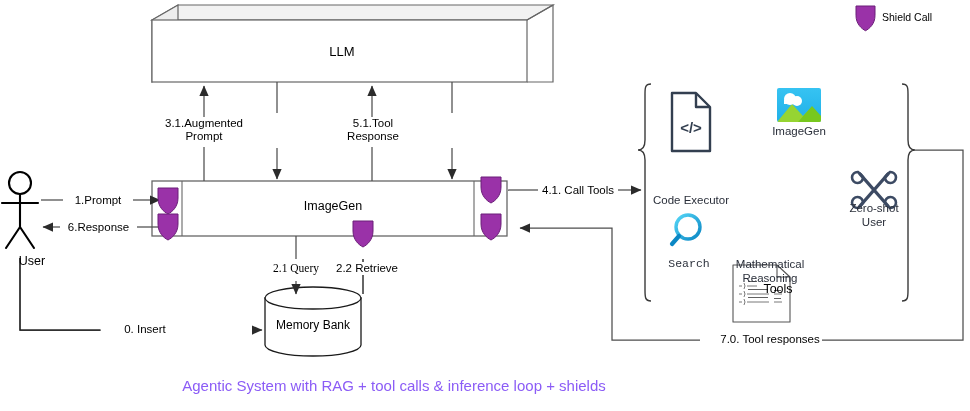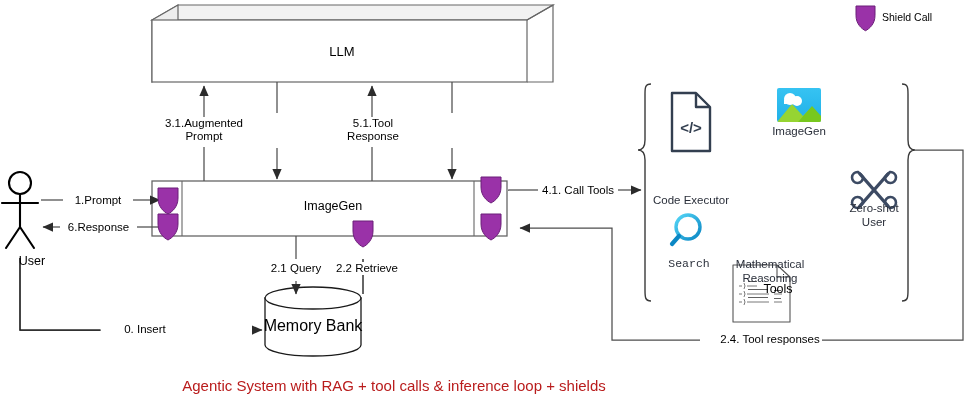--- a/index.html
+++ b/index.html
@@ -4,21 +4,21 @@
 <style>
   html,body{margin:0;padding:0;background:#ffffff;}
   body{width:970px;height:411px;position:relative;overflow:hidden;
        font-family:"Liberation Sans",sans-serif;color:#000;}
   .stage{position:absolute;left:0;top:0;width:970px;height:411px;}
   svg.layer{position:absolute;left:0;top:0;width:970px;height:411px;overflow:visible;}
   .lbl{position:absolute;font-size:11.5px;line-height:13px;color:#000;
        text-align:center;white-space:pre-line;background:#fff;}
   .lbl.nobg{background:transparent;}
   .bold{font-weight:normal;}
-  .title{position:absolute;font-size:15px;font-weight:normal;color:#b91c1c;
+  .title{position:absolute;font-size:15px;font-weight:normal;color:#8b5cf6;
          width:788px;text-align:center;}
   .icon-lbl{position:absolute;font-size:11.5px;line-height:13.5px;text-align:center;
             color:#2a2f3a;white-space:pre-line;}
   .legend-lbl{position:absolute;font-size:10.5px;color:#000;}
 </style>
 </head>
 <body>
 
 <div class="stage">
 
@@ -188,42 +188,42 @@
         <path d="M858,208 a5.5,5.5 0 1 1 5,-5 l-2.2,2.6 z"></path>
         <path d="M890,208 a5.5,5.5 0 1 0 -5,-5 l2.2,2.6 z"></path>
       </g>
     </g>
   </svg>
 
   <div class="lbl bold nobg" style="left:302px;top:45px;width:80px;font-size:13px;">LLM</div>
 
   <div class="lbl bold nobg" style="left:288px;top:200px;width:90px;font-size:12.5px;">ImageGen</div>
 
-  <div class="lbl bold nobg" style="left:263px;top:319px;width:100px;font-size:16px;">Memory Bank</div>
+  <div class="lbl bold nobg" style="left:263px;top:319px;width:100px;font-size:12px;">Memory Bank</div>
 
   <div class="lbl bold nobg" style="left:10px;top:255px;width:44px;font-size:12.5px;">User</div>
 
   <div class="lbl bold nobg" style="left:738px;top:283px;width:80px;font-size:12.5px;">Tools</div>
 
   <div class="lbl" style="left:143px;top:117px;width:122px;">3.1.Augmented
 Prompt</div>
   <div class="lbl" style="left:327px;top:117px;width:92px;">5.1.Tool
 Response</div>
 
   <div class="lbl" style="left:63px;top:194px;width:70px;">1.Prompt</div>
   <div class="lbl" style="left:60px;top:221px;width:77px;">6.Response</div>
 
-  <div class="lbl" style="left:265px;top:262px;width:62px;">2.1 Query</div>
+  <div class="lbl" style="left:265px;top:262px;width:62px;font-family:Liberation Serif, serif;">2.1 Query</div>
   <div class="lbl" style="left:331px;top:262px;width:72px;">2.2 Retrieve</div>
 
   <div class="lbl" style="left:101px;top:323px;width:88px;">0. Insert</div>
 
   <div class="lbl" style="left:538px;top:184px;width:80px;">4.1. Call Tools</div>
 
-  <div class="lbl" style="left:718px;top:333px;width:104px;">2.4. Tool responses</div>
+  <div class="lbl" style="left:718px;top:333px;width:104px;">7.0. Tool responses</div>
 
   <div class="icon-lbl" style="left:641px;top:147px;width:100px;margin-top:47px;">Code Executor</div>
   <div class="icon-lbl" style="left:759px;top:125px;width:80px;">ImageGen</div>
   <div class="icon-lbl" style="left:658px;top:257px;width:62px;font-family:Liberation Mono, monospace;">Search</div>
 
   <div class="icon-lbl" style="left:720px;top:258px;width:100px;">Mathematical
 Reasoning</div>
   <div class="icon-lbl" style="left:838px;top:202px;width:72px;">Zero-shot
 User</div>
 

